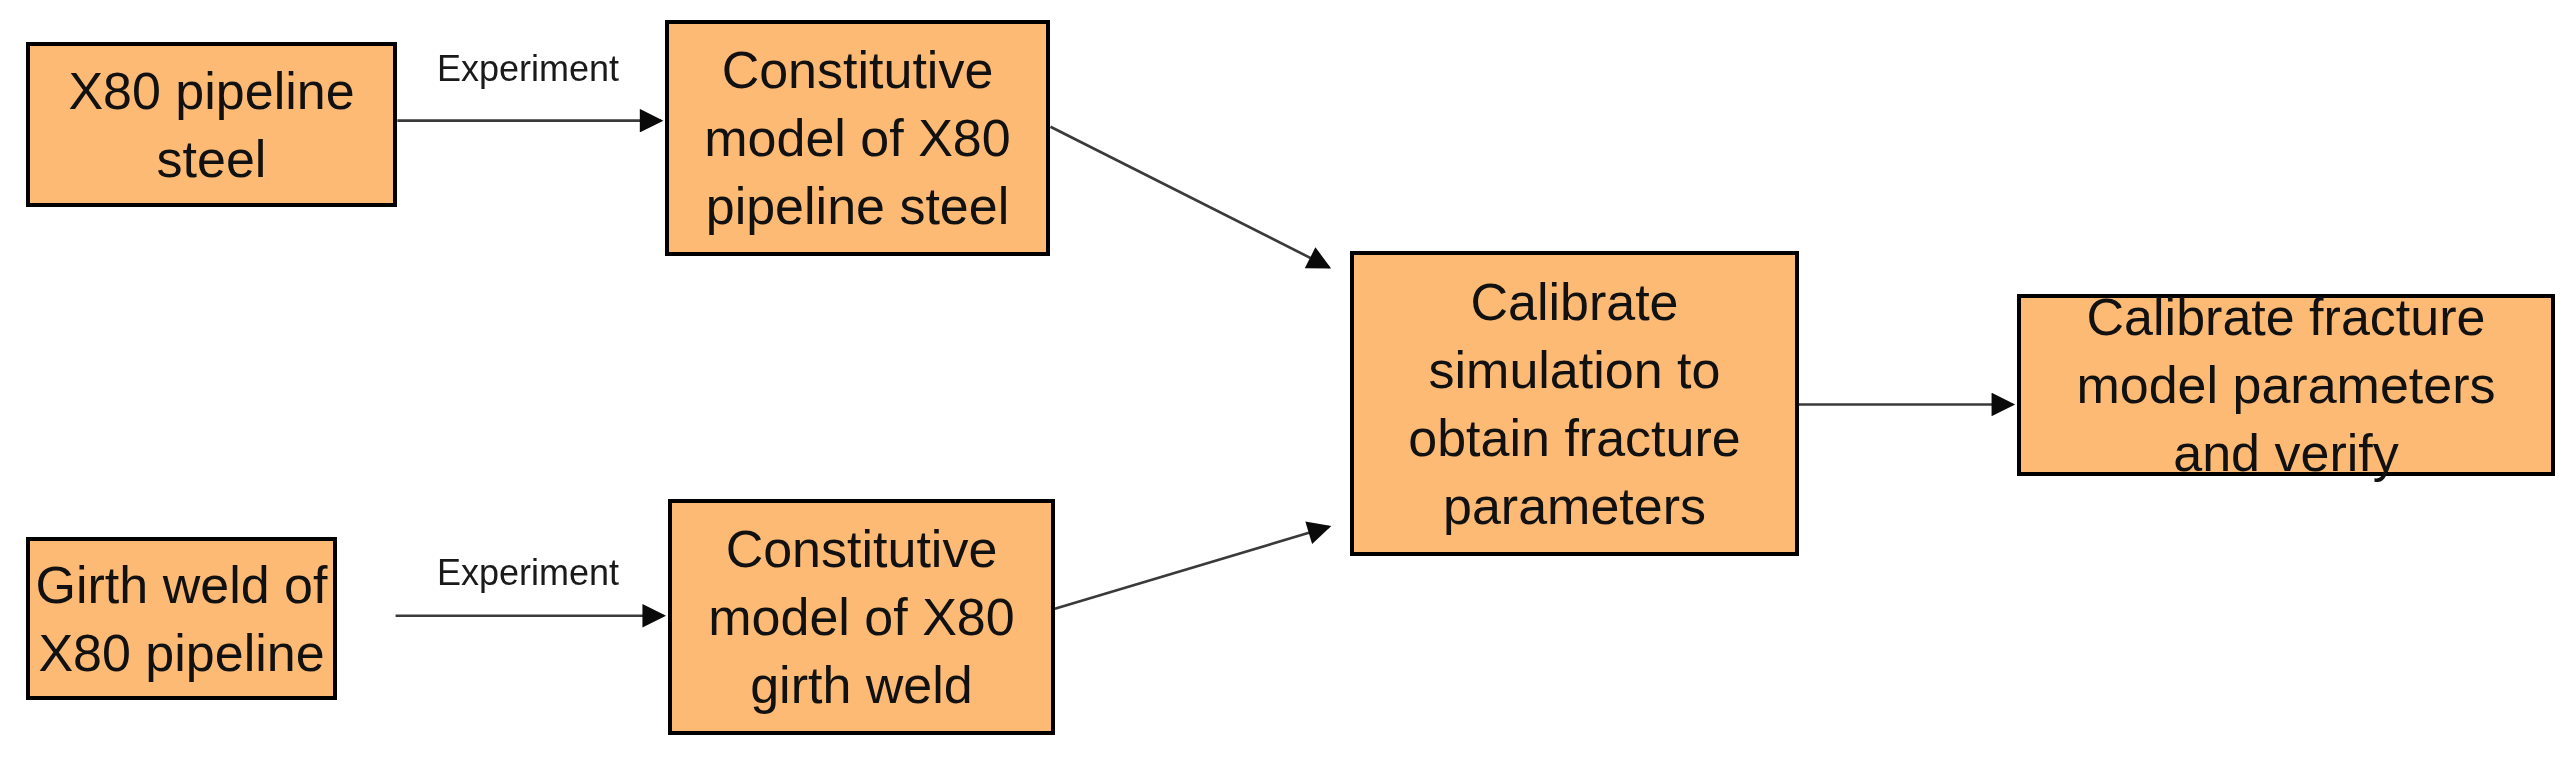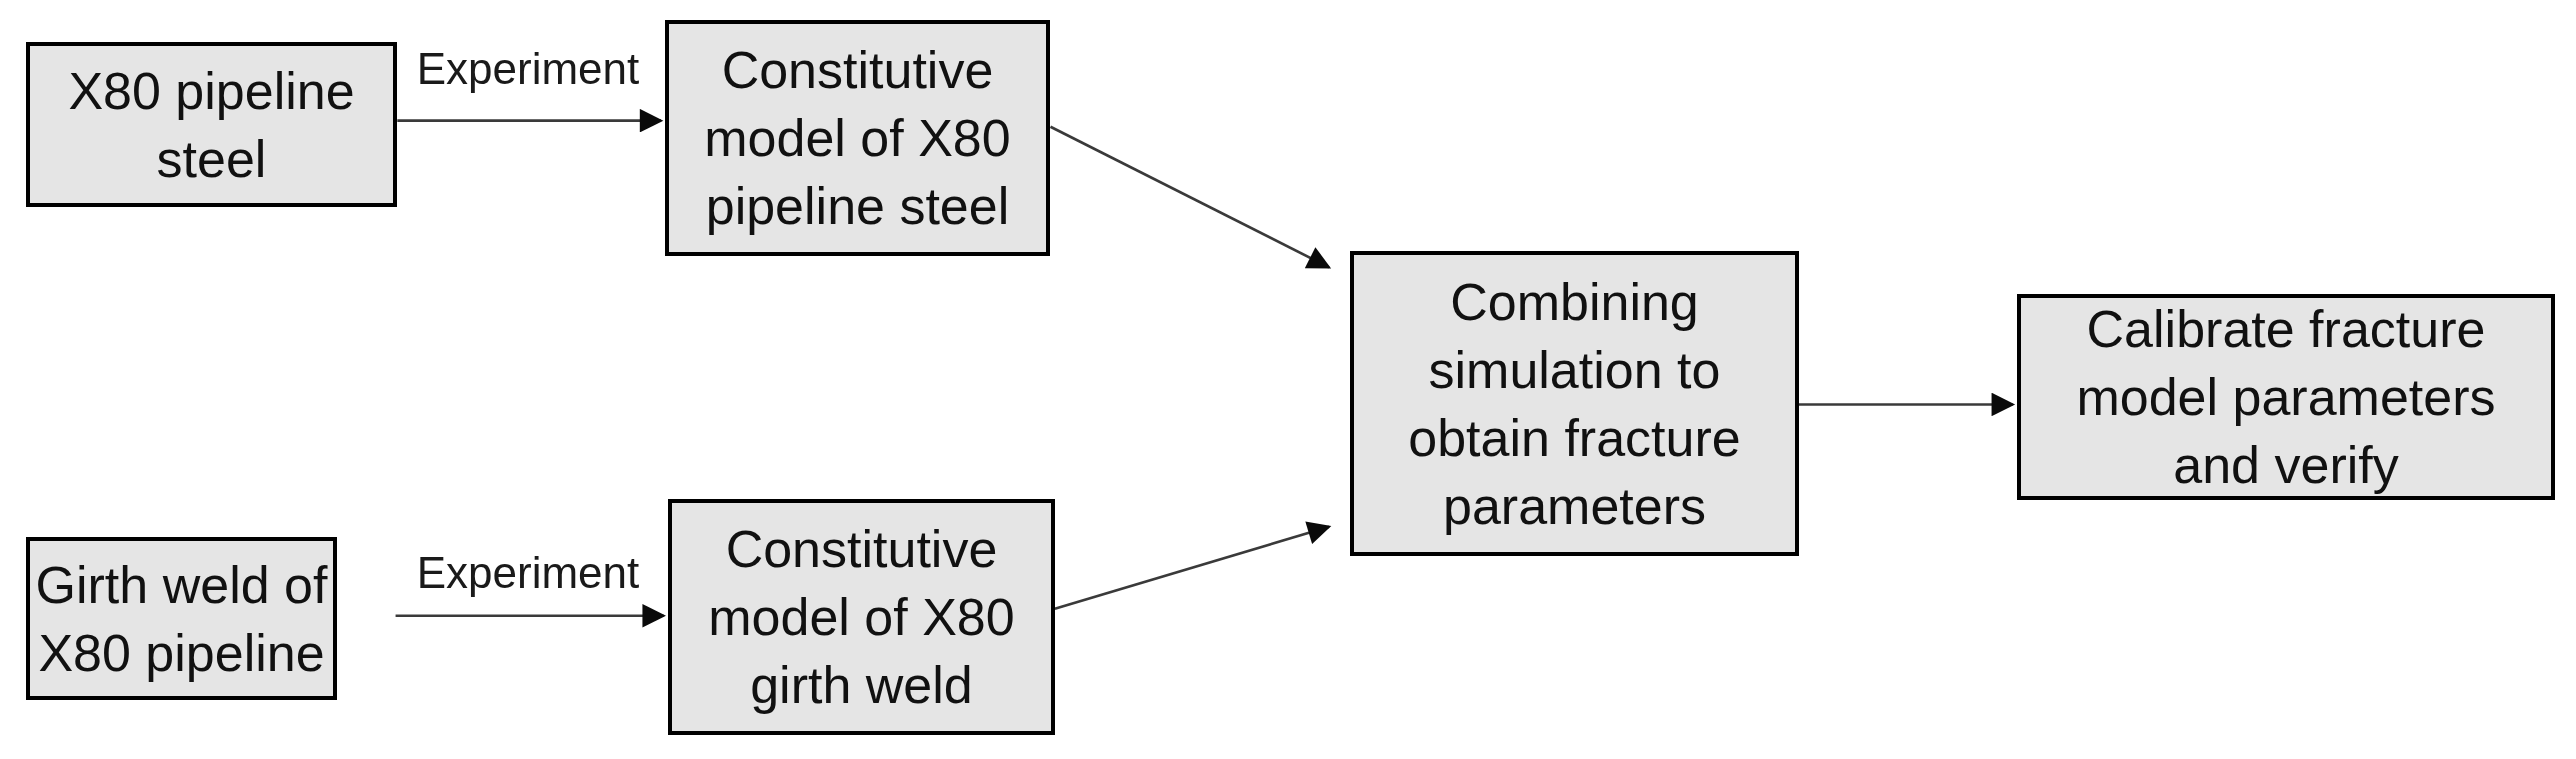--- a/index.html
+++ b/index.html
@@ -19,48 +19,48 @@
     position: absolute;
     left: 0;
     top: 0;
     width: 2576px;
     height: 760px;
   }
   .node {
     position: absolute;
     box-sizing: border-box;
     border: 4.4px solid #000000;
-    background: #e5e5e5;
+    background: #fdba74;
     display: flex;
     align-items: center;
     justify-content: center;
     text-align: center;
   }
   .node-label {
     white-space: pre-line;
     font-size: 52px;
     line-height: 68px;
     color: #111111;
     letter-spacing: 0px;
   }
   .edge-label {
     position: absolute;
     width: 288px;
     text-align: center;
-    font-size: 44px;
+    font-size: 36px;
     line-height: 49px;
     color: #1a1a1a;
   }
   
   #node-1 { left: 26px;   top: 42px;  width: 371px; height: 165px; }
   #node-2 { left: 665px;  top: 20px;  width: 385px; height: 236px; }
   #node-3 { left: 26px;   top: 537px; width: 311px; height: 163px; }
   #node-4 { left: 668px;  top: 499px; width: 387px; height: 236px; }
   #node-5 { left: 1350px; top: 251px; width: 449px; height: 305px; }
-  #node-6 { left: 2017px; top: 294px; width: 538px; height: 206px; }
+  #node-6 { left: 2017px; top: 294px; width: 538px; height: 182px; }
   #edge-label-top    { left: 384px; top: 44px; }
   #edge-label-bottom { left: 384px; top: 548px; }
 </style>
 </head>
 <body>
 
 <div id="canvas">
 
   <svg id="edges-svg" viewBox="0 0 2950 870" xmlns="http://www.w3.org/2000/svg">
     <defs>
@@ -91,21 +91,21 @@
 X80 pipeline</div>
   </div>
 
   <div class="node" id="node-4">
     <div class="node-label">Constitutive
 model of X80
 girth weld</div>
   </div>
 
   <div class="node" id="node-5">
-    <div class="node-label">Combining
+    <div class="node-label">Calibrate
 simulation to
 obtain fracture
 parameters</div>
   </div>
 
   <div class="node" id="node-6">
     <div class="node-label">Calibrate fracture
 model parameters
 and verify</div>
   </div>

